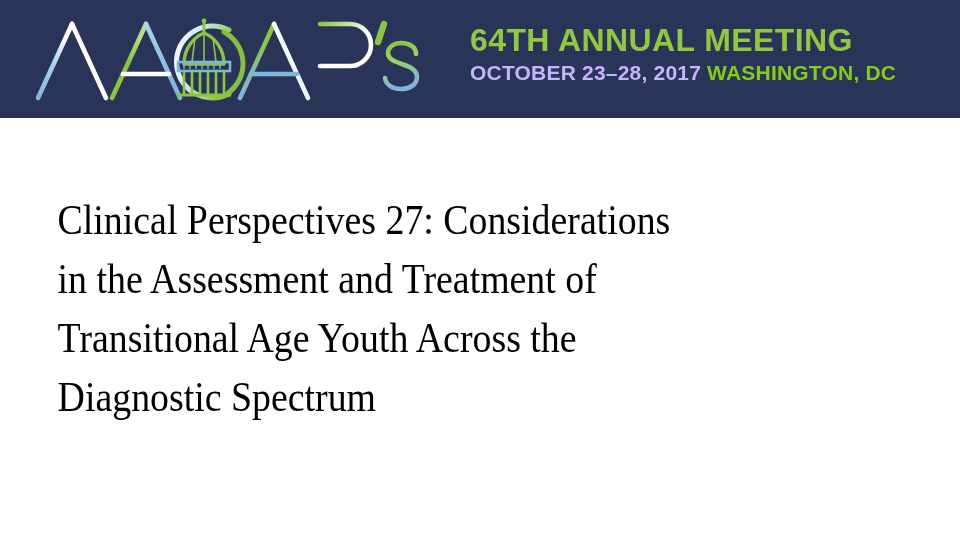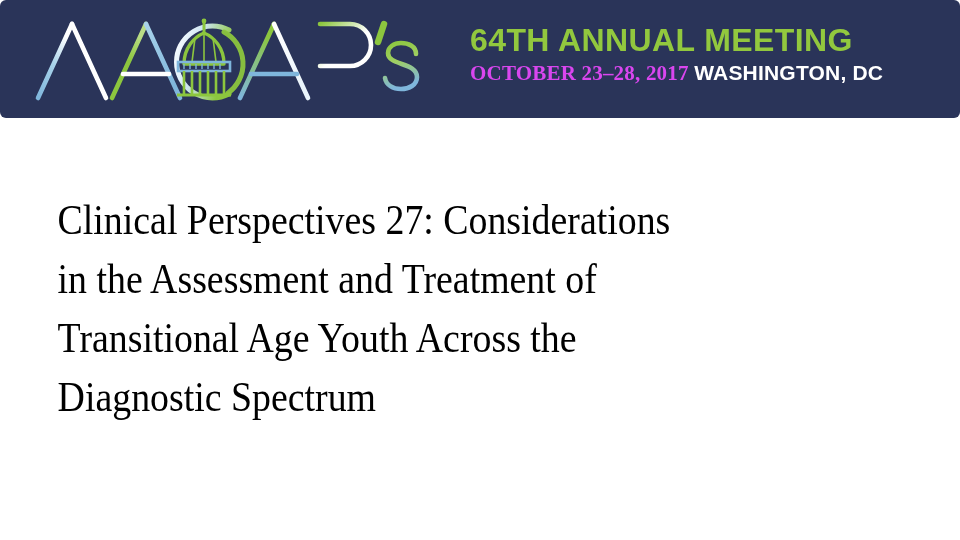--- a/index.html
+++ b/index.html
@@ -22,21 +22,20 @@
 
   
   #banner {
     position: absolute;
     left: 0;
     top: 0;
     width: 960px;
     height: 118px;
     background: #2a3459;
     overflow: hidden;
-    border-radius: 6px;
   }
   #logo-lockup {
     position: absolute;
     left: 28px;
     top: 10px;
     width: 410px;
     height: 100px;
   }
   #logo-lockup svg { display: block; }
 
@@ -58,22 +57,22 @@
   }
   .meeting-line2 {
     font-family: "Liberation Sans", sans-serif;
     font-weight: bold;
     font-size: 21px;
     letter-spacing: 0.2px;
     line-height: 26px;
     white-space: nowrap;
     margin-top: 2px;
   }
-  .date-text { color: #d946ef; font-family: Liberation Serif, serif; }
-  .city-text { color: #ffffff; margin-top: 11px; }
+  .date-text { color: #c4b5fd; }
+  .city-text { color: #84cc16; margin-top: 11px; }
 
   
   #title-block {
     position: absolute;
     left: 0;
     top: 190px;
     width: 960px;
     text-align: left;
   }
   .title-line {

